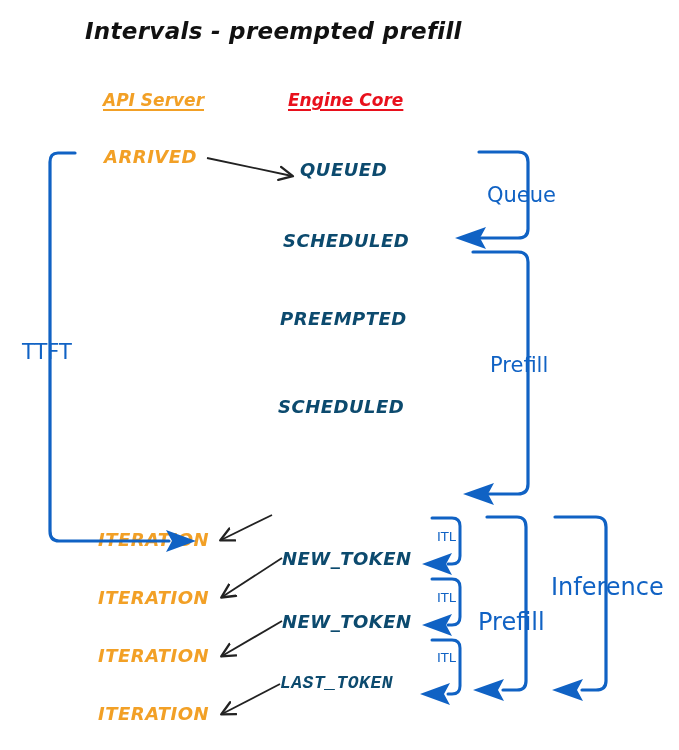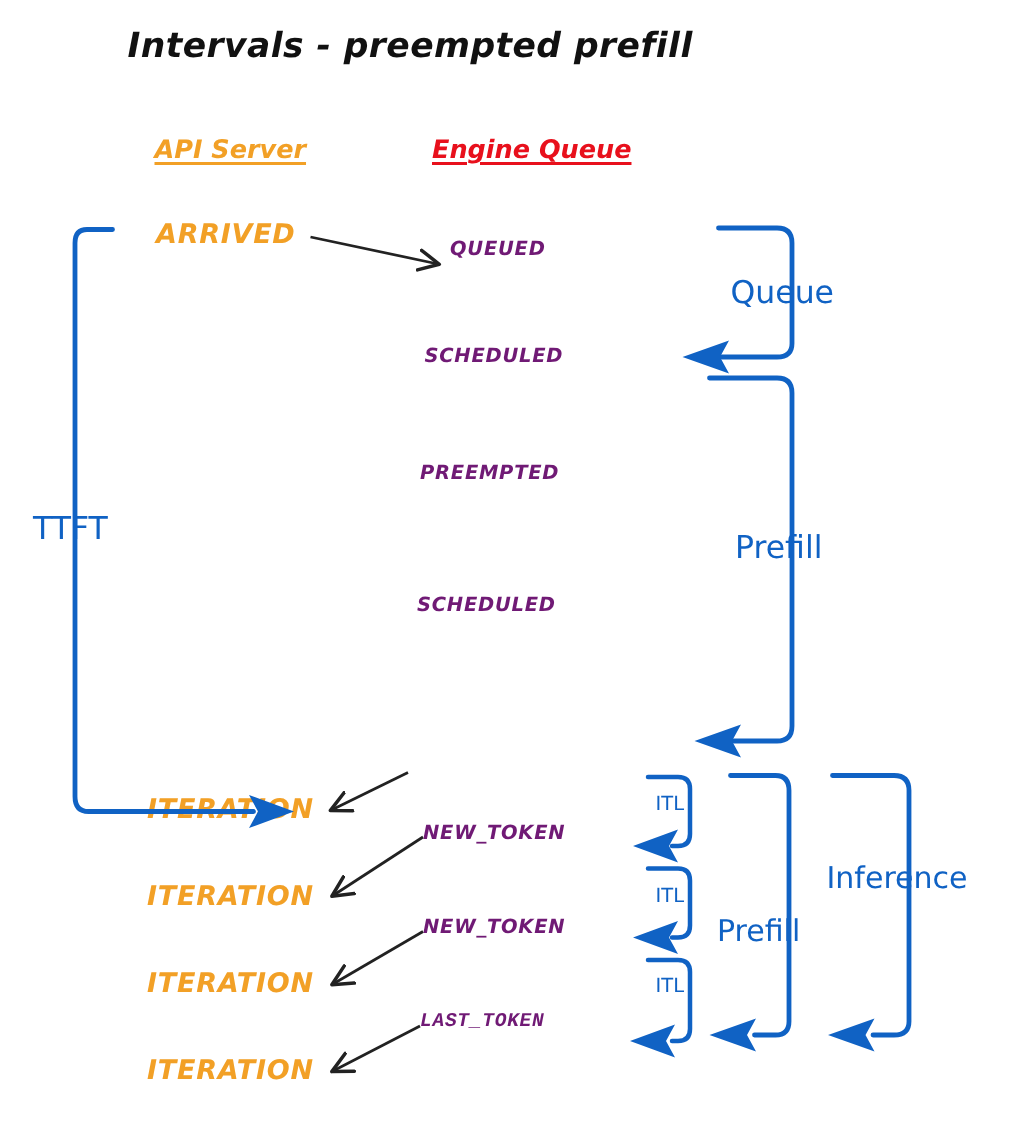--- a/index.html
+++ b/index.html
@@ -29,56 +29,56 @@
   }
   .colhead {
     font-size: 17px;
     text-decoration: underline;
     text-underline-offset: 3px;
     text-decoration-thickness: 2px;
   }
   .colhead.api { color: #F2A026; }
   .colhead.engine { color: #E8101C; }
   .state-red {
-    font-size: 13px;
-    color: #701a75;
+    font-size: 18px;
+    color: #0c4a6e;
     letter-spacing: 0.5px;
   }
   .state-orange {
     font-size: 18px;
     color: #F2A026;
     letter-spacing: 0.5px;
   }
   .bluelabel {
     position: absolute;
     font-family: "DejaVu Sans", sans-serif;
     color: #1062C4;
     white-space: nowrap;
   }
   .lbl-big { font-size: 21px; }
-  .lbl-mid { font-size: 20px; }
+  .lbl-mid { font-size: 24px; }
   .lbl-small { font-size: 13px; }
   svg.overlay {
     position: absolute;
     left: 0;
     top: 0;
     width: 679px;
     height: 750px;
     pointer-events: none;
   }
 </style>
 </head>
 <body>
 
 <div id="canvas">
 
   <div id="title" class="hand" style="left:85px; top:18px;">Intervals - preempted prefill</div>
 
   <div class="hand colhead api" style="left:103px; top:90px;">API Server</div>
-  <div class="hand colhead engine" style="left:288px; top:90px;">Engine Queue</div>
+  <div class="hand colhead engine" style="left:288px; top:90px;">Engine Core</div>
 
   <div class="hand state-orange" style="left:104px; top:146px;">ARRIVED</div>
   <div class="hand state-orange" style="left:98px; top:529px;">ITERATION</div>
   <div class="hand state-orange" style="left:98px; top:587px;">ITERATION</div>
   <div class="hand state-orange" style="left:98px; top:645px;">ITERATION</div>
   <div class="hand state-orange" style="left:98px; top:703px;">ITERATION</div>
 
   <div class="hand state-red" style="left:300px; top:159px;">QUEUED</div>
   <div class="hand state-red" style="left:283px; top:230px;">SCHEDULED</div>
   <div class="hand state-red" style="left:280px; top:308px;">PREEMPTED</div>

